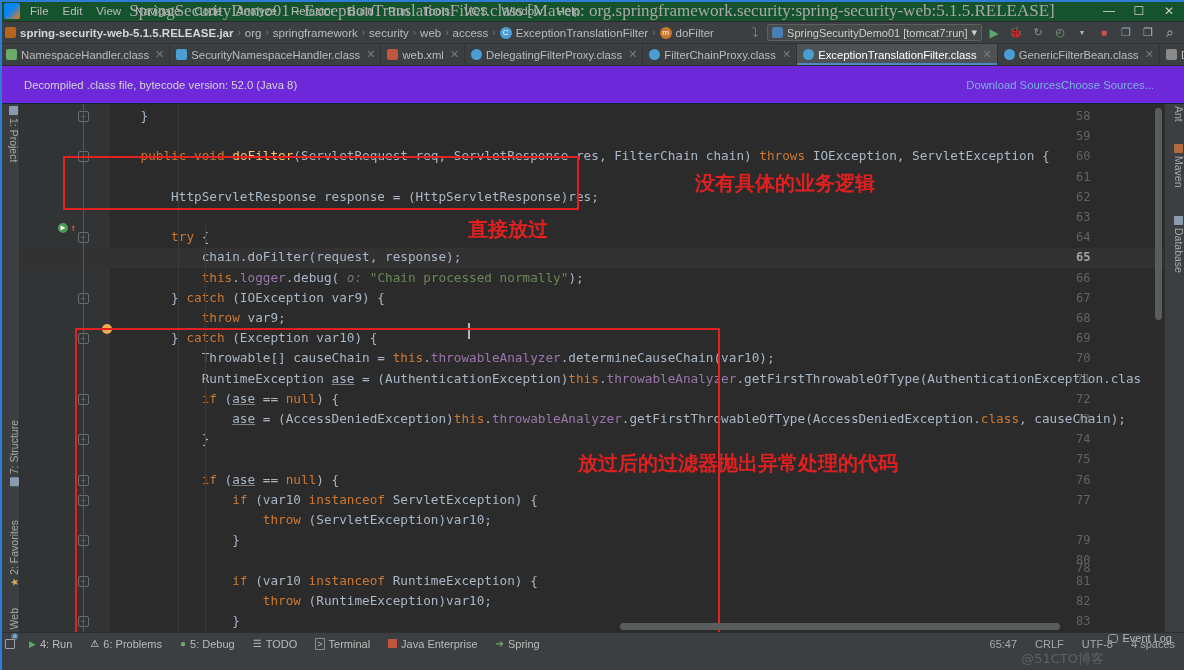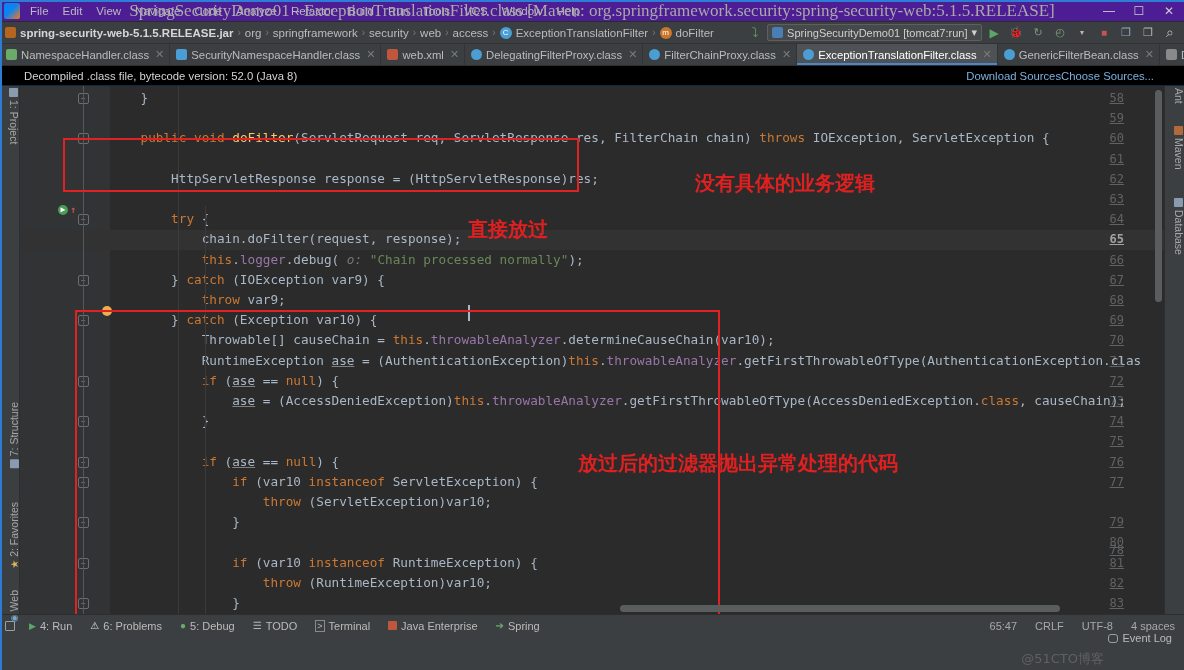--- a/index.html
+++ b/index.html
@@ -6,21 +6,21 @@
   html, body {
     width: 1184px; height: 670px;
     background: #3c3f41;
     font-family: "Liberation Sans", sans-serif;
     overflow: hidden;
   }
   body { position: relative; }
 
   
   .titlebar {
-    height: 22px; background: #4c1d95; display: flex; align-items: center;
+    height: 22px; background: #14532d; display: flex; align-items: center;
     border-bottom: 1px solid #2b2b2b; position: relative;
   }
   .win-logo {
     width: 16px; height: 16px; margin: 0 3px 0 4px;
     background: linear-gradient(135deg, #0b84f3 0%, #0b84f3 45%, #f97a12 100%);
     border-radius: 2px; flex: none;
   }
   .menu { display: flex; align-items: center; gap: 0px; }
   .menu-item {
     font-size: 11.5px; color: #bbbbbb; padding: 2px 7px; cursor: default; white-space: nowrap;
@@ -64,21 +64,21 @@
     white-space: nowrap; border-right: 1px solid #333; position: relative;
   }
   .tab.active { background: #4e5254; color: #ffffff; }
   .tab.active::after {
     content: ""; position: absolute; left: 0; right: 0; bottom: 0; height: 2px; background: #4a88c7;
   }
   .tab .x { color: #7a7a7a; font-size: 11px; margin-left: 2px; }
 
   
   .notif {
-    height: 20px; background: #000000; display: flex; align-items: center;
+    height: 38px; background: #6d28d9; display: flex; align-items: center;
     font-size: 11.3px; color: #d4d4d4; padding-left: 24px; border-bottom: 1px solid #0e2a42;
   }
   .notif-links { margin-left: auto; display: flex; padding-right: 30px; text-align: right; }
   .notif-links span { color: #7cb0e0; text-decoration: none; }
 
   
   .main { display: flex; height: 528px; }
 
   .left-rail, .right-rail {
     width: 20px; background: #3c3f41; position: relative; flex: none;
@@ -95,22 +95,22 @@
 
   
   .editor {
     flex: 1; background: #2b2b2b; position: relative; overflow: hidden;
     font-family: "DejaVu Sans Mono", monospace; font-size: 12.5px;
   }
   .gutter {
     position: absolute; left: 0; top: 0; bottom: 0; width: 90px; background: #313335;
   }
   .lnum {
-    position: absolute; right: 40px; width: 30px; text-align: right;
-    color: #606366; font-size: 12px; font-family: "DejaVu Sans Mono", monospace; text-decoration: underline;
+    position: absolute; right: 58px; width: 30px; text-align: left;
+    color: #606366; font-size: 12px; font-family: "DejaVu Sans Mono", monospace;
   }
   .lnum.cur { color: #a4a3a3; font-weight: bold; }
   .fold {
     position: absolute; left: 58px; width: 11px; height: 11px;
     border: 1px solid #6b6e70; border-radius: 2px; color: #7b7e80;
     font-size: 8px; line-height: 9px; text-align: center; background: #313335;
   }
   .fold-line {
     position: absolute; left: 63px; width: 1px; background: #55585a;
   }

